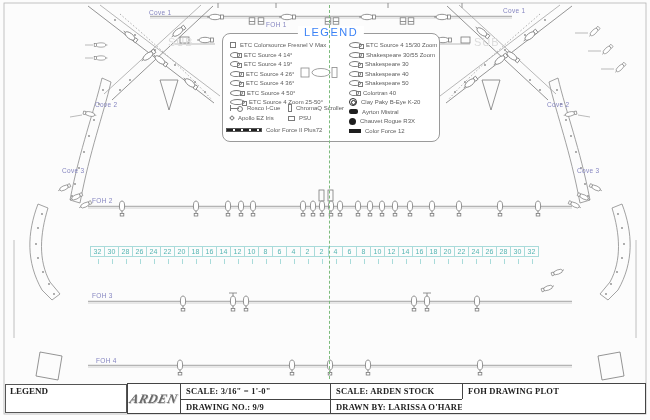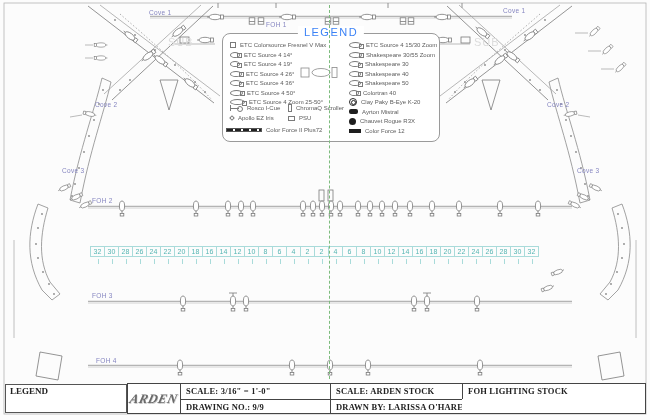--- a/index.html
+++ b/index.html
@@ -464,16 +464,16 @@
   </div>
 
   <div class="title-block">
     <div class="tb-cell tb-logo">
       <span class="logo-text">ARDEN</span>
     </div>
     <div class="tb-cell bl" style="grid-column:2;grid-row:1">SCALE: 3/16" = 1'-0"</div>
     <div class="tb-cell bl bt" style="grid-column:2;grid-row:2">DRAWING NO.: 9/9</div>
     <div class="tb-cell bl" style="grid-column:3;grid-row:1">SCALE: ARDEN STOCK</div>
     <div class="tb-cell bl bt" style="grid-column:3;grid-row:2">DRAWN BY: LARISSA O'HARE</div>
-    <div class="tb-cell bl" style="grid-column:4;grid-row:1">FOH LIGHTING STOCK</div>
+    <div class="tb-cell bl" style="grid-column:4;grid-row:1">FOH DRAWING PLOT</div>
   </div>
 
 </div>
 
 </body></html>

